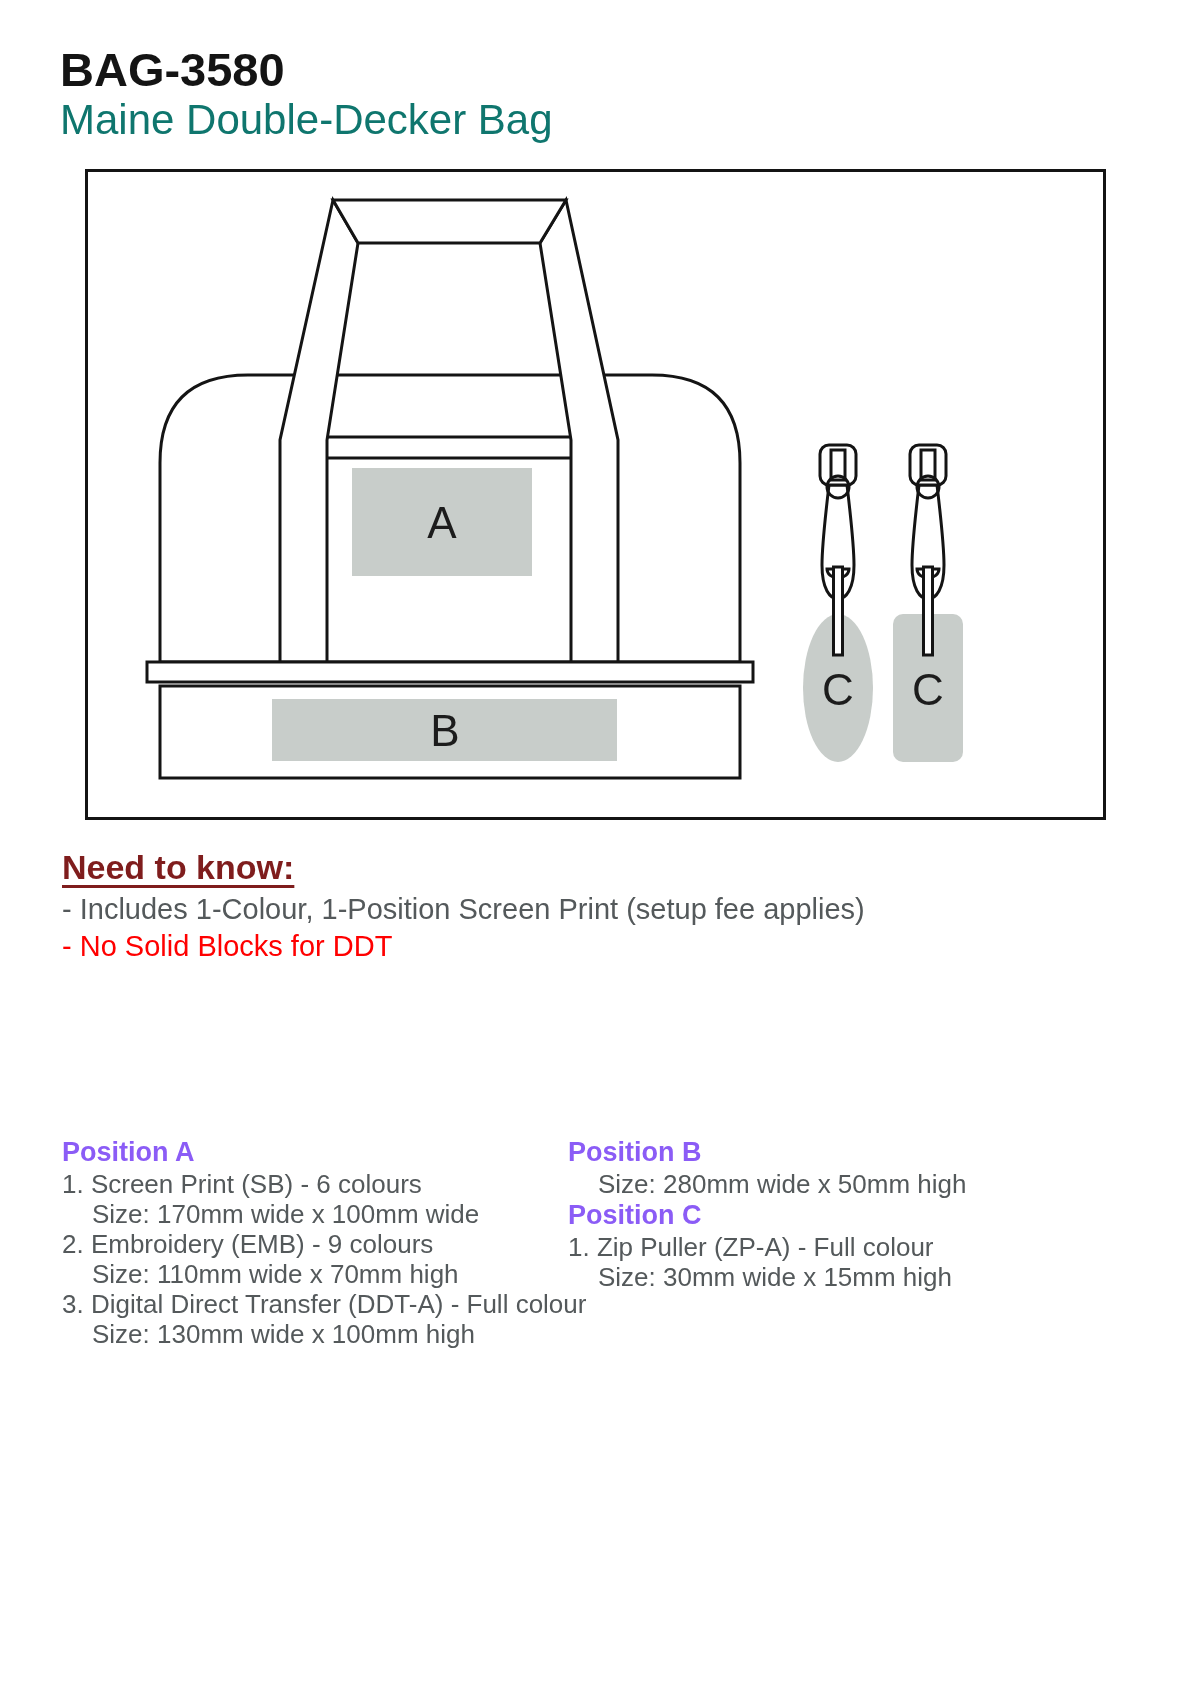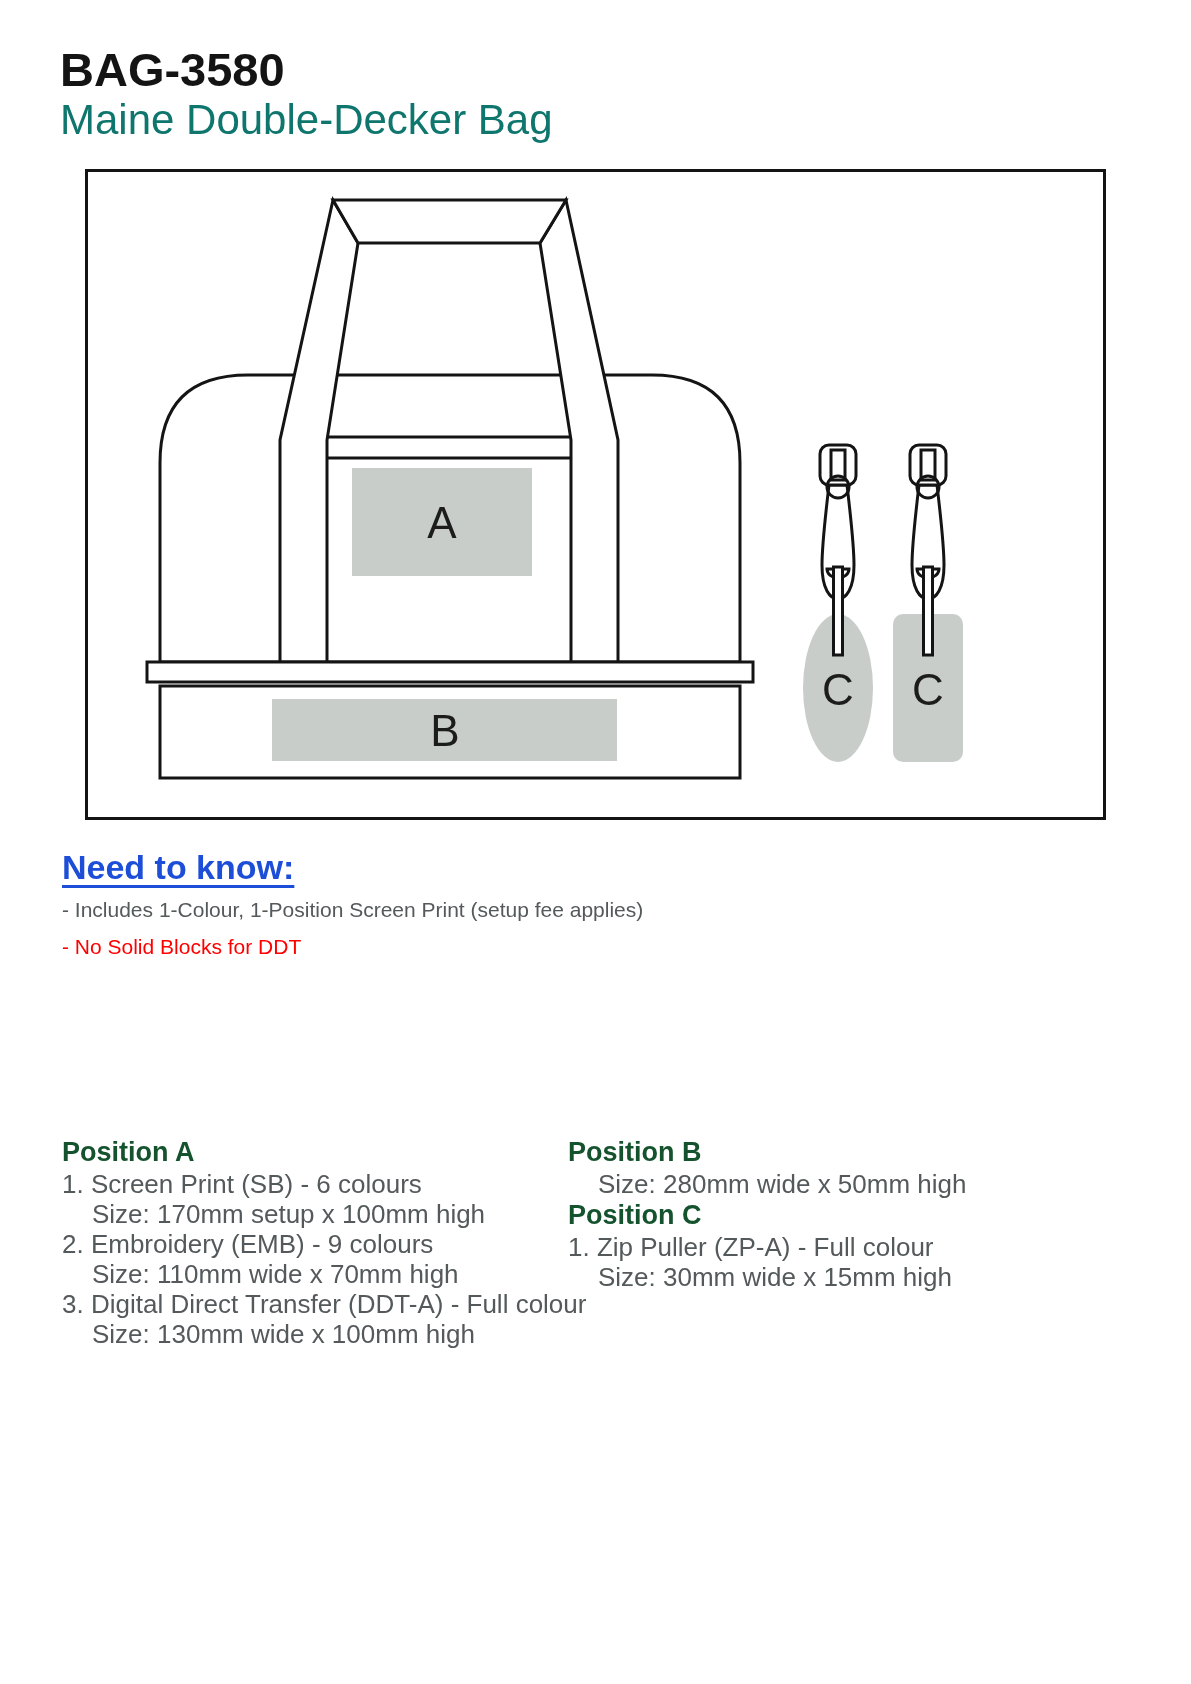--- a/index.html
+++ b/index.html
@@ -18,43 +18,43 @@
   .title-name{
     position:absolute;left:60px;top:96px;
     font-size:42px;font-weight:normal;color:#0f766e;
     white-space:nowrap;
   }
   .diagram{
     position:absolute;left:85px;top:169px;
   }
   .section-heading{
     position:absolute;left:62px;
-    font-size:34px;font-weight:bold;color:#1d4ed8;
+    font-size:34px;font-weight:bold;color:#7f1d1d;
     text-decoration:underline;
     text-decoration-thickness:3px;
     text-underline-offset:6px;
     white-space:nowrap;
   }
   .need-heading{top:848px;}
   .branding-heading{top:1072px;}
   .need-lines{
     position:absolute;left:62px;top:891px;
-    font-size:21px;line-height:37px;color:#54595b;
+    font-size:29px;line-height:37px;color:#54595b;
     white-space:nowrap;
   }
   .note-red{color:#ff0000;}
   .col{
     position:absolute;top:1136px;
     font-size:26px;line-height:30px;color:#54595b;
     white-space:nowrap;
   }
   .col-left{left:62px;}
   .col-right{left:568px;}
   .pos-title{
-    font-size:27px;font-weight:bold;color:#14532d;
+    font-size:27px;font-weight:bold;color:#8b5cf6;
     line-height:33px;
   }
   .size-line{padding-left:30px;}
   .group-gap{}
   
   .ln{stroke:#141414;stroke-width:3;stroke-linejoin:miter;}
   .fw{fill:#ffffff;}
   .fn{fill:none;}
   .gray{fill:#c8cdca;stroke:none;}
   .frame{fill:none;stroke:#141414;stroke-width:3;}
@@ -123,21 +123,21 @@
 
   <div class="need-lines">
     <div>- Includes 1-Colour, 1-Position Screen Print (setup fee applies)</div>
     <div class="note-red">- No Solid Blocks for DDT</div>
   </div>
 
 
   <div class="col col-left">
     <div class="pos-title">Position A</div>
     <div>1. Screen Print (SB) - 6 colours</div>
-    <div class="size-line">Size: 170mm setup x 100mm high</div>
+    <div class="size-line">Size: 170mm wide x 100mm wide</div>
     <div class="group-gap">2. Embroidery (EMB) - 9 colours</div>
     <div class="size-line">Size: 110mm wide x 70mm high</div>
     <div class="group-gap">3. Digital Direct Transfer (DDT-A) - Full colour</div>
     <div class="size-line">Size: 130mm wide x 100mm high</div>
   </div>
 
   <div class="col col-right">
     <div class="pos-title">Position B</div>
     <div class="size-line">Size: 280mm wide x 50mm high</div>
     <div class="pos-title group-gap">Position C</div>

